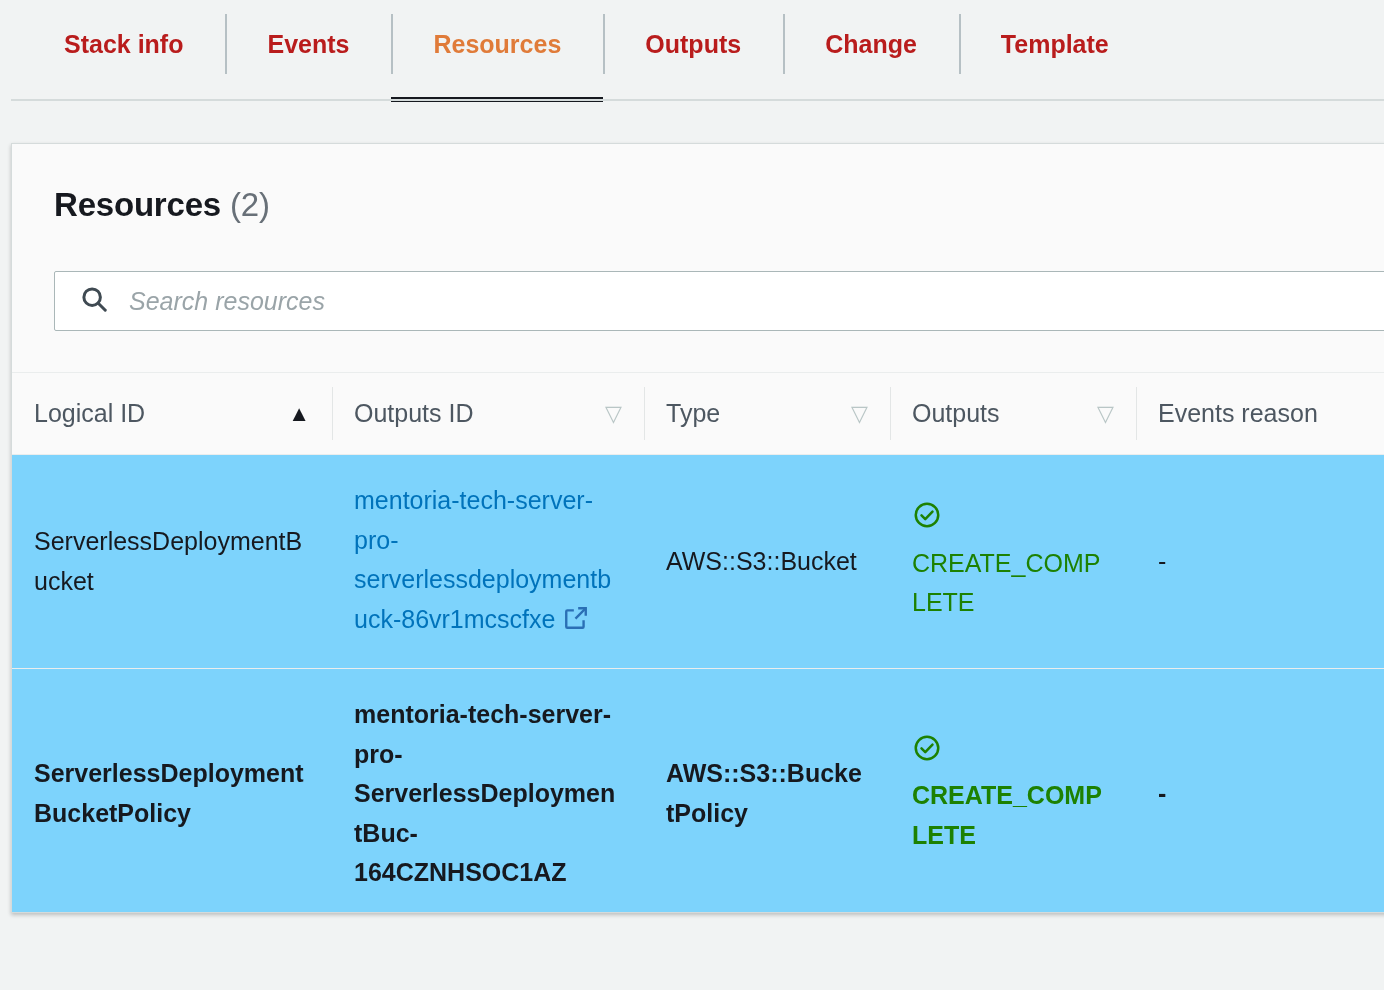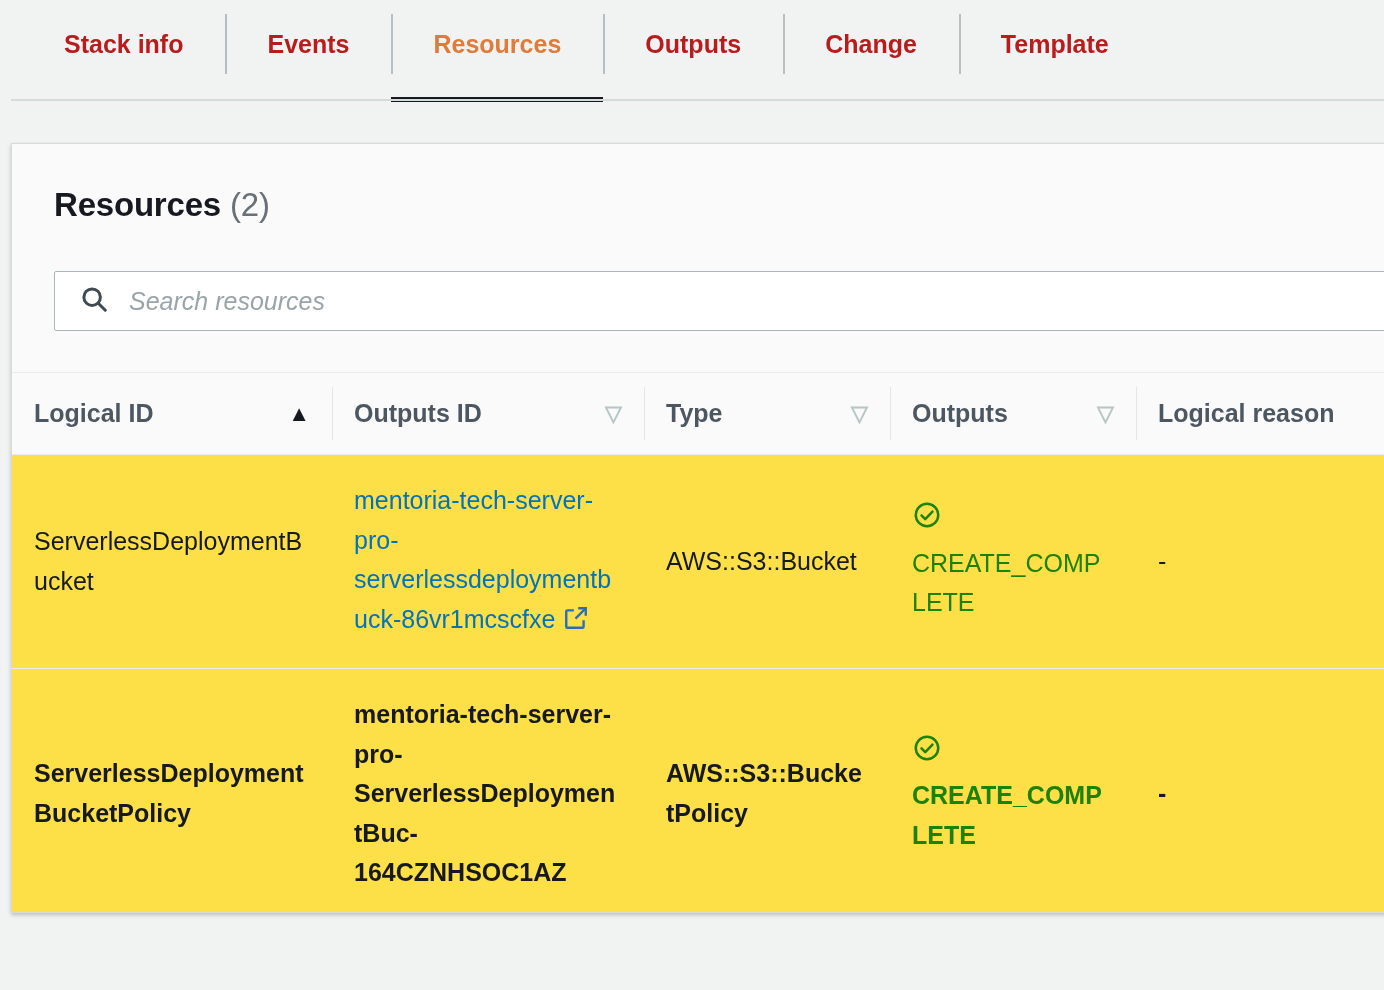--- a/index.html
+++ b/index.html
@@ -107,21 +107,21 @@
     font-style: italic;
   }
   .search-input::placeholder { color: #9aa4a8; font-style: italic; opacity: 1; }
 
   
   .table { width: 1384px; border-collapse: collapse; table-layout: fixed; }
   .table thead tr { background: #fafafa; }
   .table th {
     text-align: left;
     font-size: 25px;
-    font-weight: bold;
+    font-weight: normal;
     color: #4d5761;
     padding: 26px 0 26px 0;
     border-top: 1px solid #eaeded;
     border-bottom: 1px solid #eaeded;
     position: relative;
     vertical-align: middle;
   }
   .th-inner { display: flex; align-items: center; justify-content: space-between; padding: 0 22px 0 22px; }
   .th-label { white-space: nowrap; }
   .col-sep::before {
@@ -133,21 +133,21 @@
   }
   .sort { font-size: 22px; line-height: 1; margin-left: 12px; }
   .sort.asc  { color: #16191f; }
   .sort.none { color: #b9c6c6; }
 
   .table td {
     font-size: 25px;
     color: #16191f;
     padding: 26px 22px;
     vertical-align: middle;
-    background: #fde047;
+    background: #7dd3fc;
     border-bottom: 1px solid #eaeded;
     word-break: break-word;
     line-height: 1.58;
   }
   .table tbody tr:last-child td { border-bottom: none; font-weight: bold; }
 
   .cell-link {
     color: #0073bb;
     text-decoration: none;
     cursor: pointer;
@@ -239,21 +239,21 @@
           </div>
         </th>
         <th class="col-sep">
           <div class="th-inner">
             <span class="th-label">Outputs</span>
             <span class="sort none">▽</span>
           </div>
         </th>
         <th class="col-sep">
           <div class="th-inner">
-            <span class="th-label">Logical reason</span>
+            <span class="th-label">Events reason</span>
           </div>
         </th>
       </tr>
     </thead>
     <tbody>
       <tr>
         <td>ServerlessDeploymentBucket</td>
         <td>
           <a class="cell-link">mentoria-tech-server-pro-serverlessdeploymentbuck-86vr1mcscfxe</a><span class="ext-icon">
             <svg width="26" height="26" viewBox="0 0 24 24" fill="none" stroke="#2a6fb5" stroke-width="2.2">

